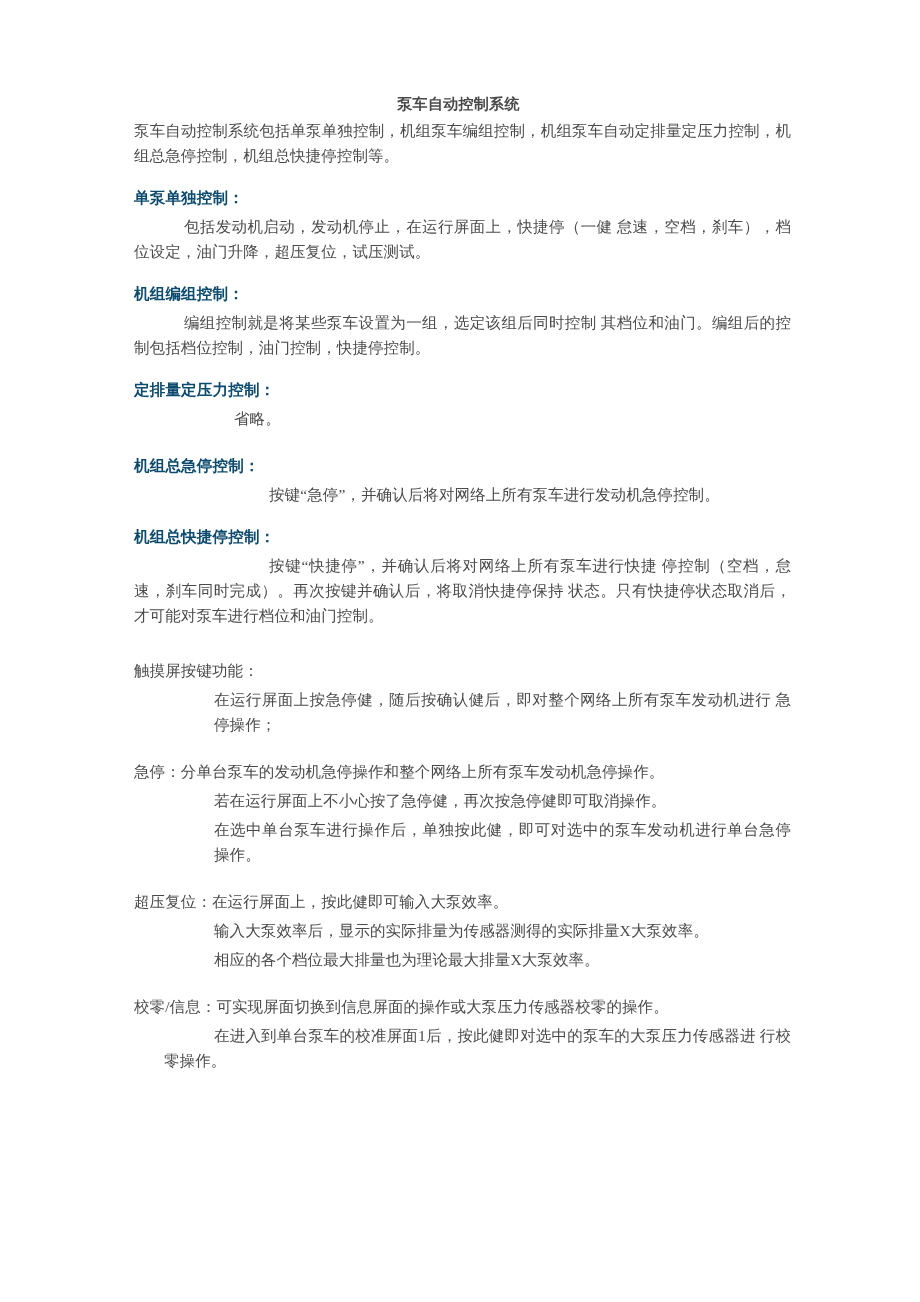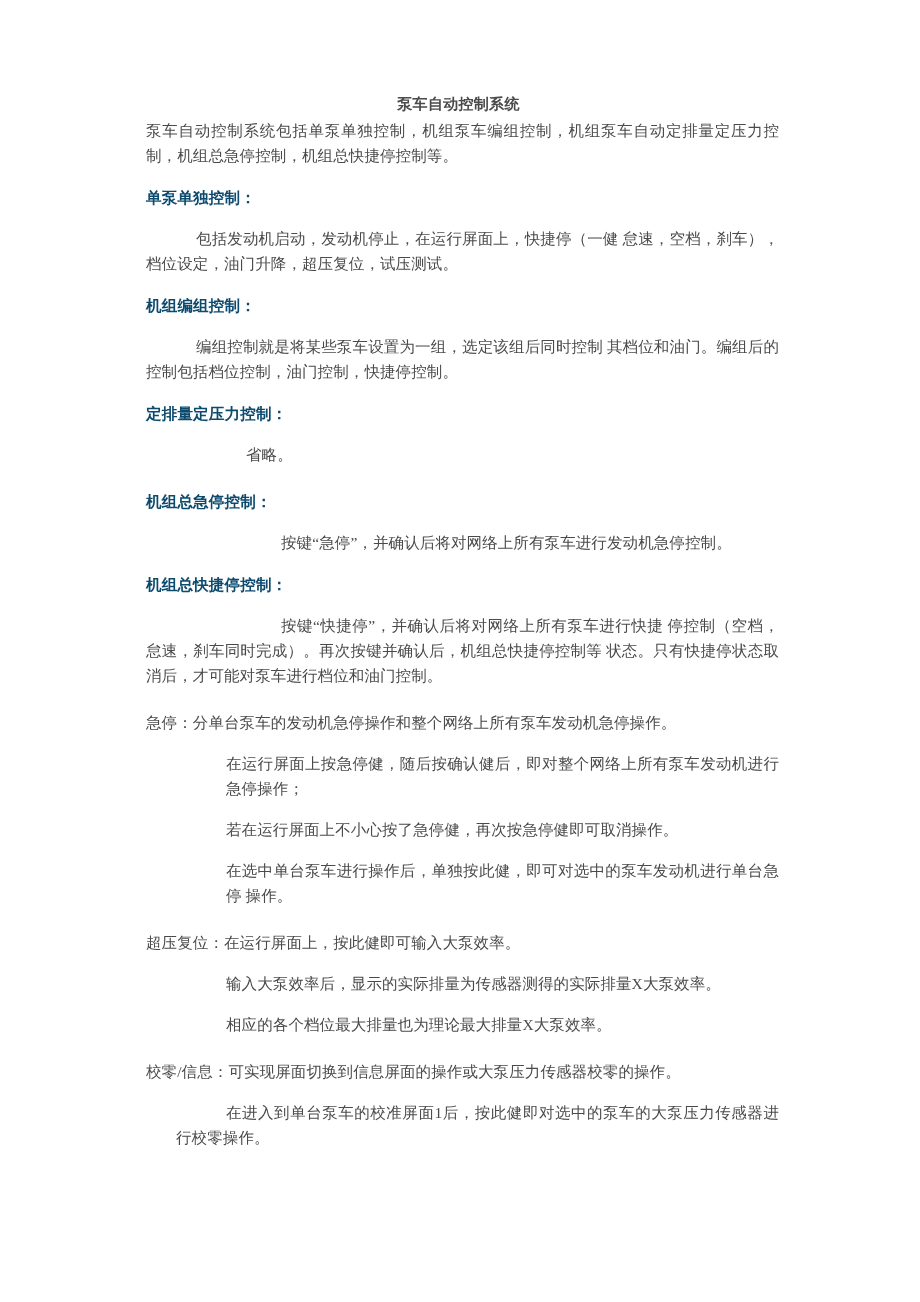--- a/index.html
+++ b/index.html
@@ -25,21 +25,21 @@
   .doc-title {
     text-align: center;
     font-size: 15px;
     line-height: 24px;
     color: #4a4a4a;
     margin: 0 0 2px 0;
     letter-spacing: 0.3px;
     padding-right: 8px;
   }
   p {
-    margin: 16px;
+    margin: 4px;
     font-size: 15.5px;
     line-height: 25px;
     color: #4a4a4a;
     letter-spacing: 0.1px;
     white-space: pre-wrap;
     text-align: justify;
     text-justify: inter-ideograph;
   }
   .heading {
     font-weight: bold;
@@ -80,25 +80,26 @@
   <p class="heading">机组编组控制：</p>
   <p class="body-line indent-2">编组控制就是将某些泵车设置为一组，选定该组后同时控制 其档位和油门。编组后的控制包括档位控制，油门控制，快捷停控制。</p>
 
   <p class="heading">定排量定压力控制：</p>
   <p class="body-line indent-4">省略。</p>
 
   <p class="heading gap-md">机组总急停控制：</p>
   <p class="body-line indent-5">按键“急停”，并确认后将对网络上所有泵车进行发动机急停控制。</p>
 
   <p class="heading">机组总快捷停控制：</p>
-  <p class="body-line indent-5">按键“快捷停”，并确认后将对网络上所有泵车进行快捷 停控制（空档，怠速，刹车同时完成）。再次按键并确认后，机组总快捷停控制等 状态。只有快捷停状态取消后，才可能对泵车进行档位和油门控制。</p>
+  <p class="body-line indent-5">按键“快捷停”，并确认后将对网络上所有泵车进行快捷 停控制（空档，怠速，刹车同时完成）。再次按键并确认后，将取消快捷停保持 状态。只有快捷停状态取消后，才可能对泵车进行档位和油门控制。</p>
 
+  <p class="body-line gap-lg">触摸屏按键功能：</p>
 
+  <p class="body-line sub-block">在运行屏面上按急停健，随后按确认健后，即对整个网络上所有泵车发动机进行 急停操作；</p>
   <p class="body-line gap-md">急停：分单台泵车的发动机急停操作和整个网络上所有泵车发动机急停操作。</p>
-  <p class="body-line sub-block">在运行屏面上按急停健，随后按确认健后，即对整个网络上所有泵车发动机进行 急停操作；</p>
   <p class="body-line sub-block">若在运行屏面上不小心按了急停健，再次按急停健即可取消操作。</p>
   <p class="body-line sub-block">在选中单台泵车进行操作后，单独按此健，即可对选中的泵车发动机进行单台急停 操作。</p>
 
 
   <p class="body-line gap-md">超压复位：在运行屏面上，按此健即可输入大泵效率。</p>
   <p class="body-line sub-block">输入大泵效率后，显示的实际排量为传感器测得的实际排量X大泵效率。</p>
   <p class="body-line sub-block">相应的各个档位最大排量也为理论最大排量X大泵效率。</p>
 
   <p class="body-line gap-md">校零/信息：可实现屏面切换到信息屏面的操作或大泵压力传感器校零的操作。</p>
   <p class="body-line hang-sub-deep">在进入到单台泵车的校准屏面1后，按此健即对选中的泵车的大泵压力传感器进 行校零操作。</p>

